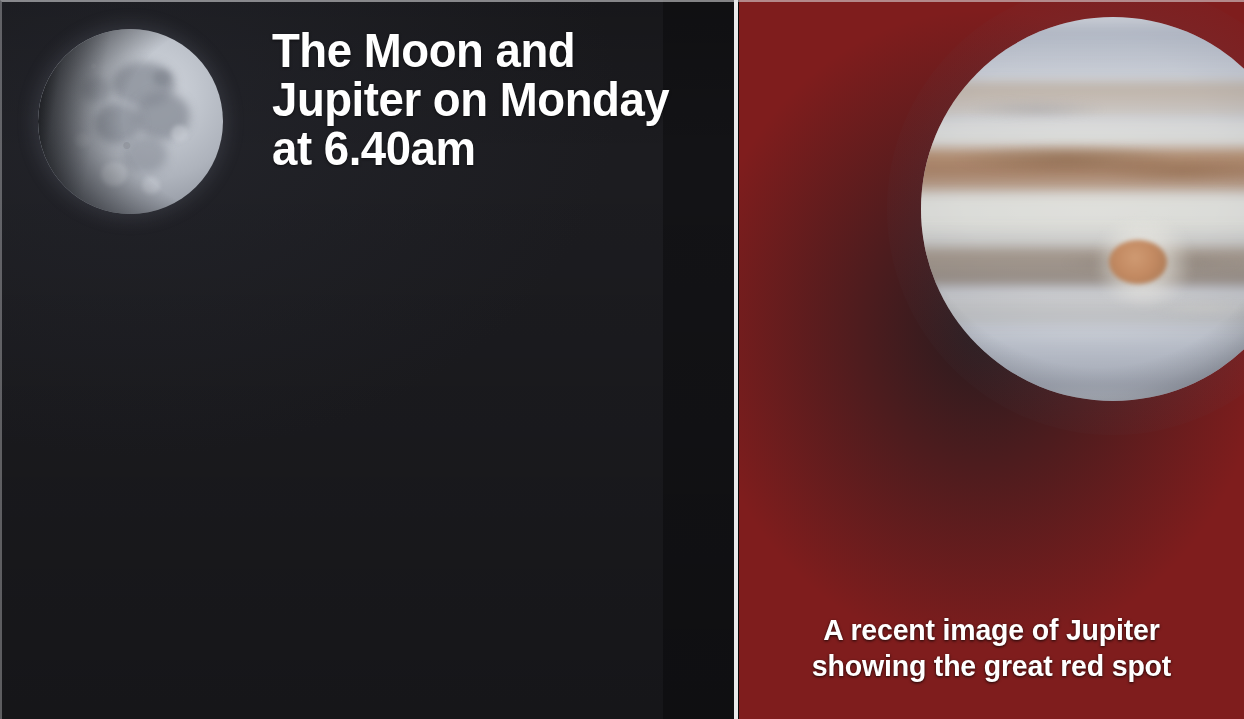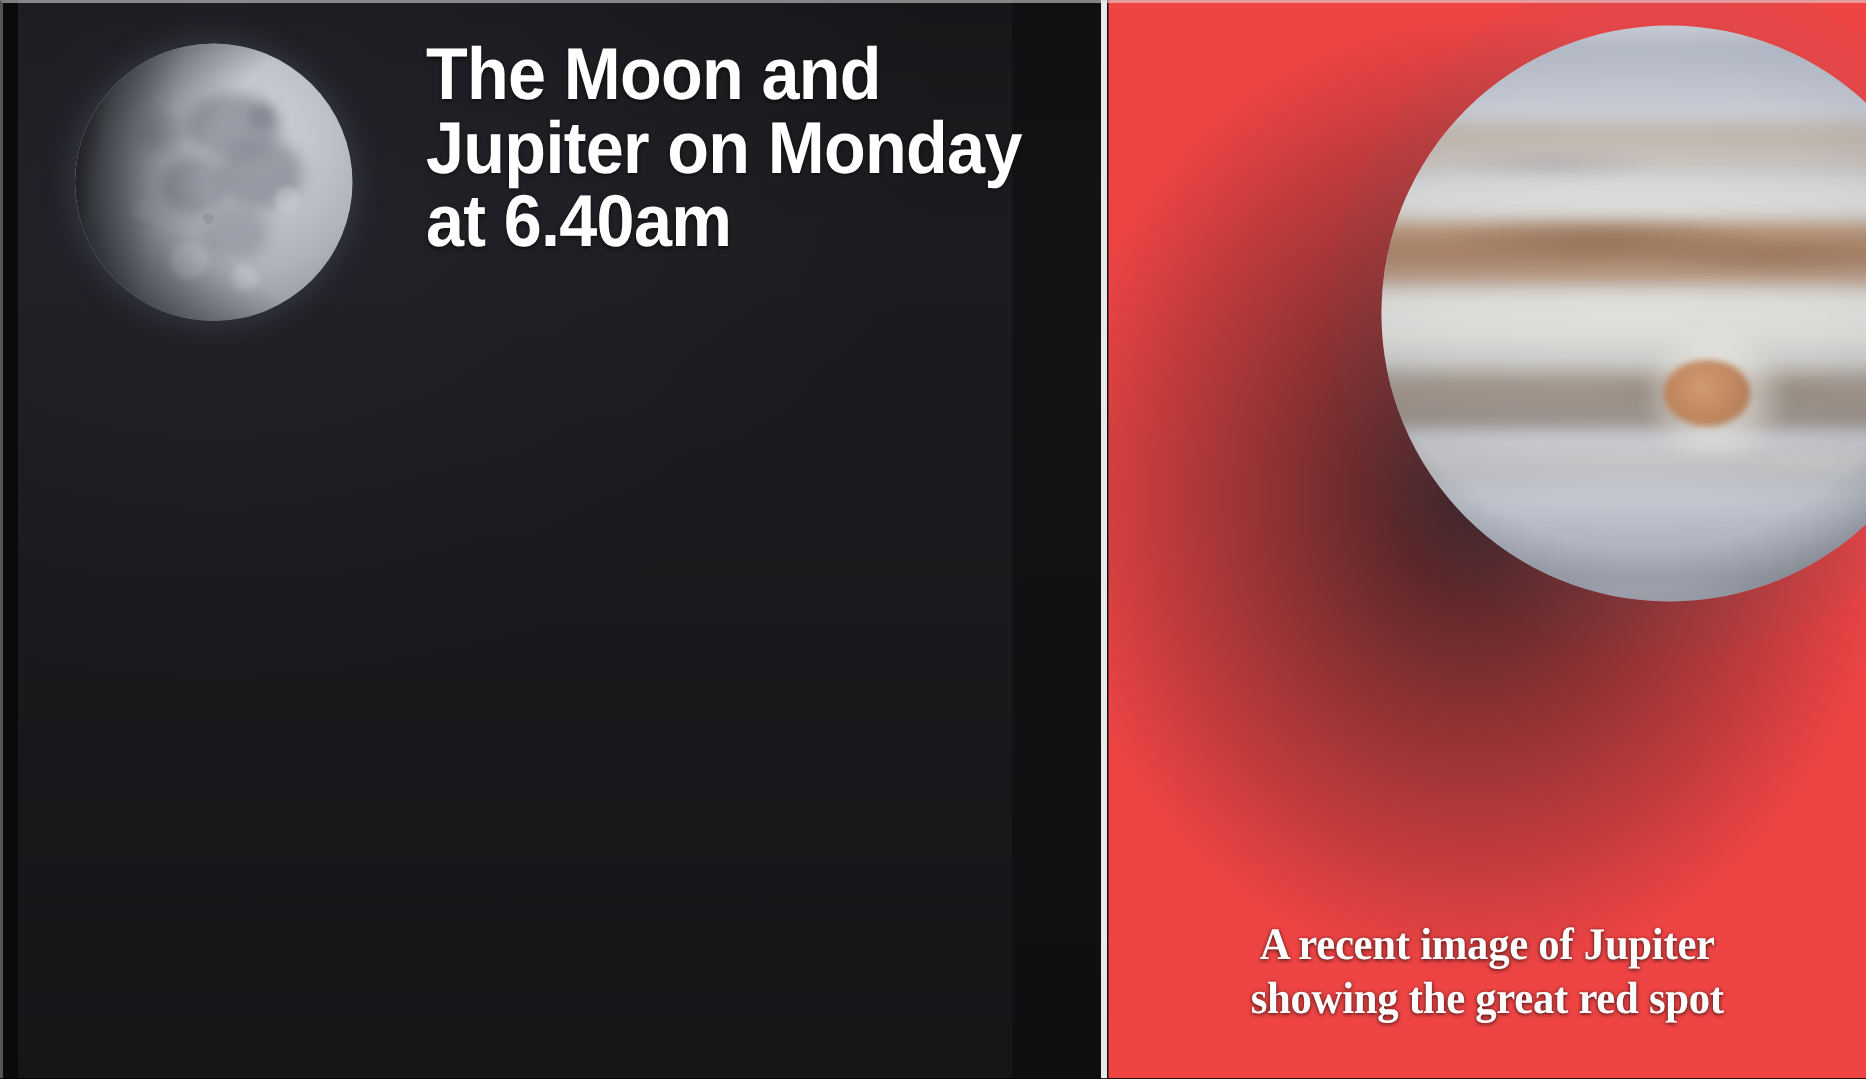--- a/index.html
+++ b/index.html
@@ -12,39 +12,38 @@
     position:relative;
     width:1244px;
     height:719px;
     overflow:hidden;
     background:#0a0a0a;
   }
 
   
   .panel{position:absolute;top:0;height:719px;overflow:hidden;}
   #left-panel{
-    left:12px;width:735px;
+    left:0;width:735px;
     background:#1c1c20;
   }
   
   #left-panel-shade{
     position:absolute;left:663px;top:0;width:72px;height:719px;
     background:#131316;
   }
   #left-panel-vignette{
     position:absolute;inset:0;
     background:
       radial-gradient(120% 90% at 18% 14%, rgba(40,42,50,.55) 0%, rgba(0,0,0,0) 55%),
       linear-gradient(180deg, rgba(0,0,0,.18) 0%, rgba(0,0,0,0) 22%, rgba(0,0,0,.22) 100%);
     pointer-events:none;
   }
   #right-panel{
     left:739px;width:505px;
-    background:#ef4444;
-    font-family:Liberation Serif, serif;
+    background:#7f1d1d;
   }
   #right-panel-vignette{
     position:absolute;inset:0;
     background:radial-gradient(78% 62% at 48% 46%, rgba(26,27,31,.85) 0%, rgba(6,6,7,0) 72%);
     pointer-events:none;
   }
   #panel-divider{
     position:absolute;left:734px;top:0;width:4px;height:719px;
     background:#e9e9ea;
   }

